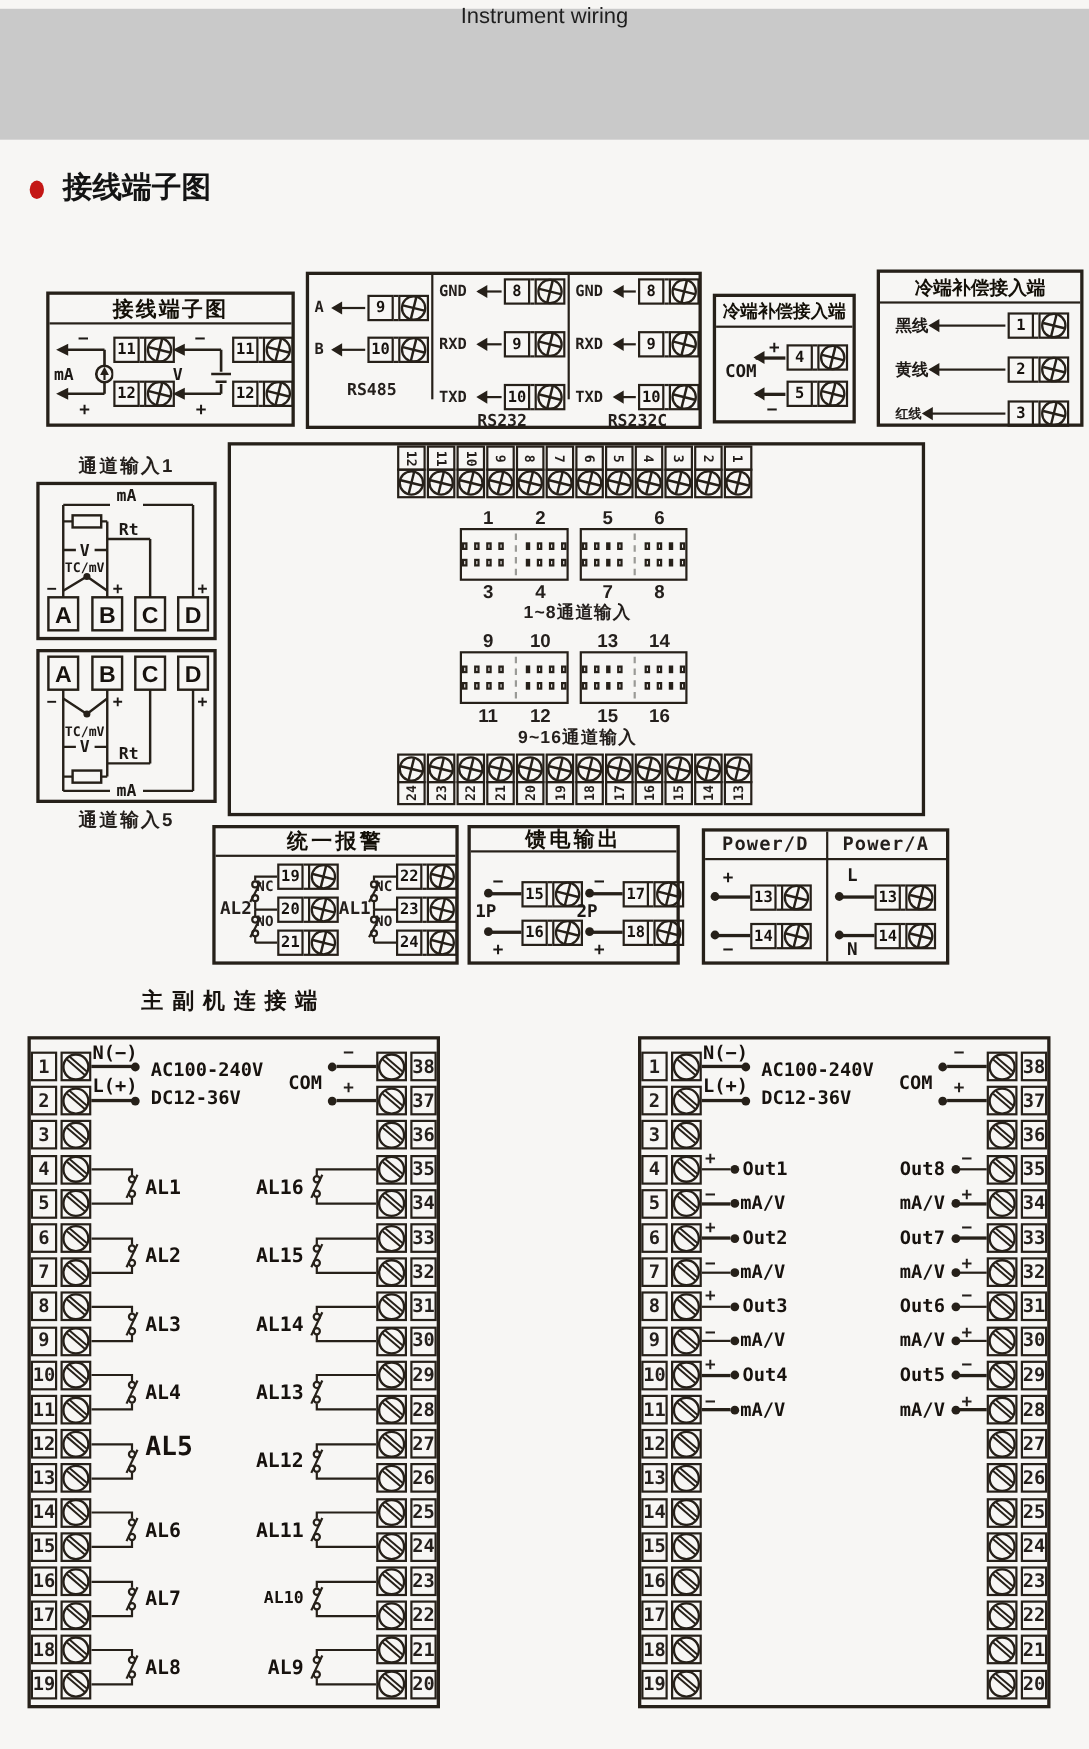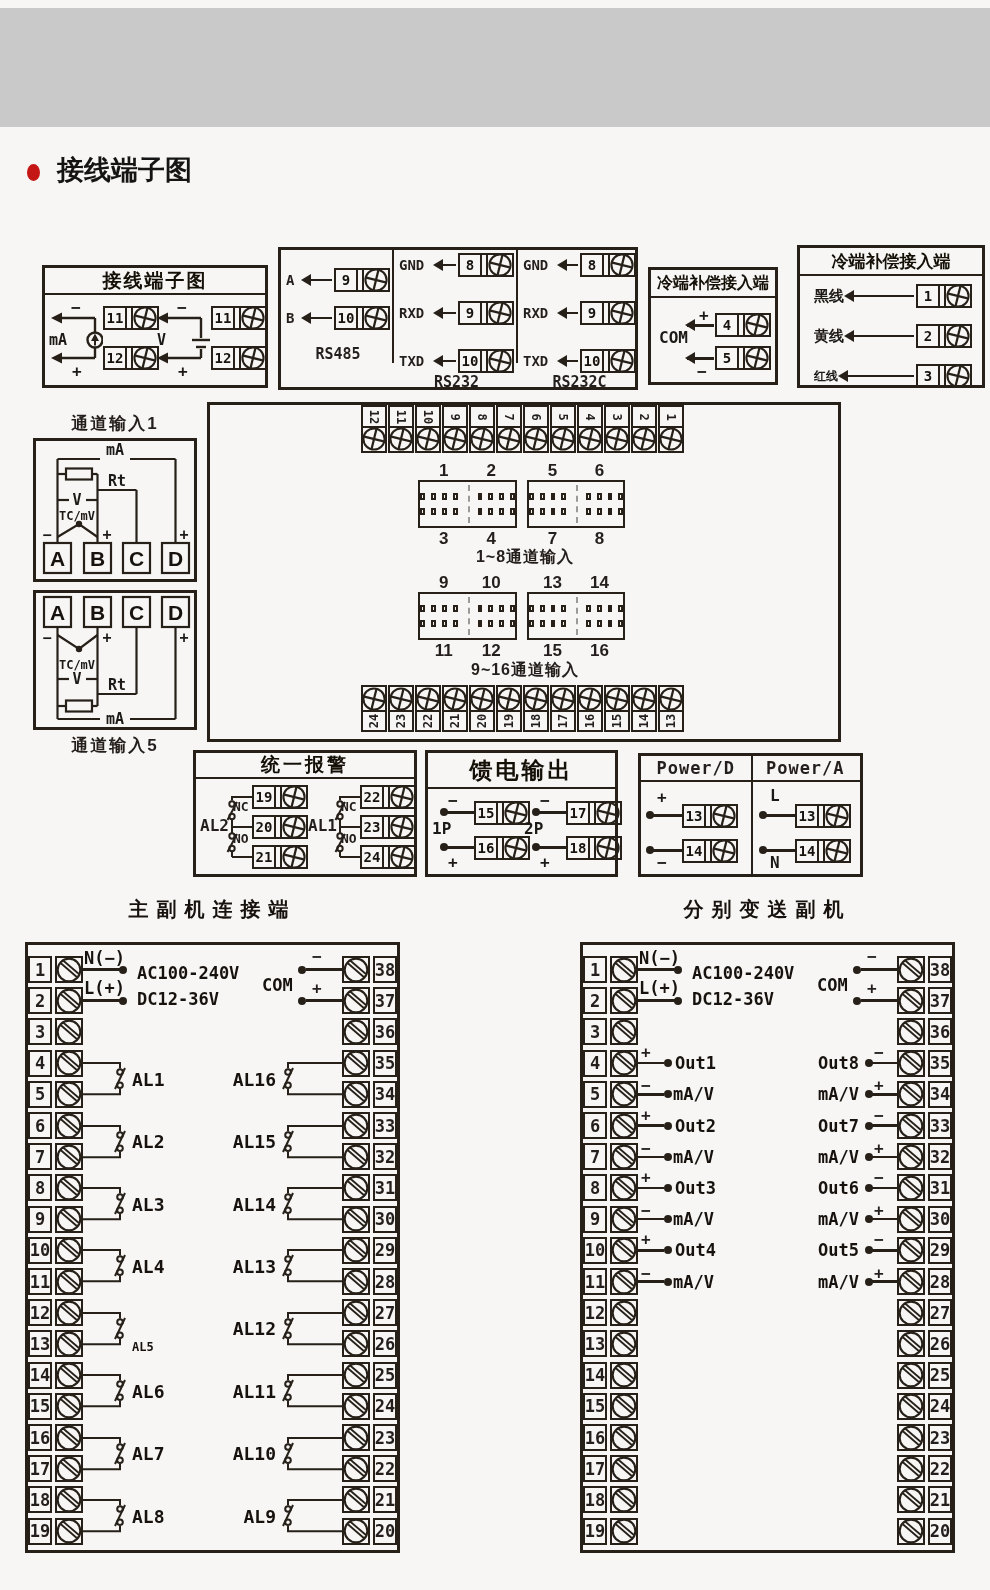--- a/index.html
+++ b/index.html
@@ -78,20 +78,21 @@
 .ssign{position:absolute;font:700 16px "DejaVu Sans Mono",monospace}
 .alad{position:absolute}
 .ra{text-align:right}
 </style>
 </head>
 <body>
 
 <div class="page">
 
   <div class="band">
+    <div class="band-sub">Instrument wiring</div>
   </div>
   <span class="bullet"></span>
   <div class="section-title">接线端子图</div>
 
   <div class="dbox" style="left:42px;top:265px;width:226px;height:123px">
     <div class="btitle" style="height:27px;font-size:19px;letter-spacing:2px">接线端子图</div>
     <div class="abs" style="left:4px;top:32px;width:110px;height:84px">
       <svg class="abs" style="left:0;top:0" width="54" height="82" viewBox="0 0 54 82">
         <g fill="none" stroke="#262019" stroke-width="2.4">
           <line x1="11" y1="18" x2="46" y2="18"></line>
@@ -1067,21 +1068,21 @@
                 <line x1="15" y1="3.5" x2="15" y2="26.5"></line>
                 <line x1="3.5" y1="15" x2="26.5" y2="15"></line>
               </g>
             </svg>
           </span>
         </span>
     </div>
   </div>
 
   <div class="dbox" style="left:425px;top:750px;width:193px;height:127px">
-    <div class="btitle" style="height:36px;font-size:23px;letter-spacing:3px">馈电输出</div>
+    <div class="btitle" style="height:22px;font-size:19px;letter-spacing:3px">馈电输出</div>
     <div class="abs" style="left:4px;top:38px;width:92px;height:84px">
       <span class="sign" style="left:16px;top:0">−</span>
       <i class="dot" style="left:8px;top:17px"></i>
       <i class="wire" style="left:12px;top:20px;width:30px"></i>
       <span class="term" style="left:42px;top:10px">
           <span class="tnum">15</span>
           <span class="tsep"></span>
           <span class="tscrew">
             <svg width="26" height="26" viewBox="0 0 30 30">
               <circle cx="15" cy="15" r="12.2" fill="none" stroke="#262019" stroke-width="2.4"></circle>
@@ -1772,21 +1773,21 @@
       <span class="slabel" style="left:104px;top:310.9px;font-size:18px">AL4</span>
       <svg class="alad" style="left:55px;top:365.7px" width="46" height="38" viewBox="0 0 46 38">
         <g fill="none" stroke="#262019" stroke-width="2">
           <path d="M0,2 H37 V7.5"></path>
           <path d="M0,33.2 H37 V27.7"></path>
           <circle cx="37" cy="11" r="2.8"></circle>
           <circle cx="37" cy="24.2" r="2.8"></circle>
           <line x1="32" y1="28" x2="42" y2="7"></line>
         </g>
       </svg>
-      <span class="slabel" style="left:104px;top:395px;font-size:12px">AL5</span>
+      <span class="slabel" style="left:104px;top:356px;font-size:24px">AL5</span>
       <svg class="alad" style="left:55px;top:428.1px" width="46" height="38" viewBox="0 0 46 38">
         <g fill="none" stroke="#262019" stroke-width="2">
           <path d="M0,2 H37 V7.5"></path>
           <path d="M0,33.2 H37 V27.7"></path>
           <circle cx="37" cy="11" r="2.8"></circle>
           <circle cx="37" cy="24.2" r="2.8"></circle>
           <line x1="32" y1="28" x2="42" y2="7"></line>
         </g>
       </svg>
       <span class="slabel" style="left:104px;top:435.7px;font-size:18px">AL6</span>
@@ -1872,34 +1873,33 @@
       <span class="slabel ra" style="left:160px;top:435.7px;width:88px;font-size:18px">AL11</span>
       <svg class="alad" style="left:252px;top:490.5px" width="62" height="38" viewBox="0 0 62 38">
         <g fill="none" stroke="#262019" stroke-width="2">
           <path d="M62,2 H8 V7.5"></path>
           <path d="M62,33.2 H8 V27.7"></path>
           <circle cx="8" cy="11" r="2.8"></circle>
           <circle cx="8" cy="24.2" r="2.8"></circle>
           <line x1="3" y1="28" x2="13" y2="7"></line>
         </g>
       </svg>
-      <span class="slabel ra" style="left:160px;top:498.1px;width:88px;font-size:18px">AL10</span>
+      <span class="slabel ra" style="left:160px;top:498.1px;width:88px;font-size:15px">AL10</span>
       <svg class="alad" style="left:252px;top:552.9px" width="62" height="38" viewBox="0 0 62 38">
         <g fill="none" stroke="#262019" stroke-width="2">
           <path d="M62,2 H8 V7.5"></path>
           <path d="M62,33.2 H8 V27.7"></path>
           <circle cx="8" cy="11" r="2.8"></circle>
           <circle cx="8" cy="24.2" r="2.8"></circle>
           <line x1="3" y1="28" x2="13" y2="7"></line>
         </g>
       </svg>
       <span class="slabel ra" style="left:160px;top:560.5px;width:88px;font-size:18px">AL9</span>
     </div>
 
-  <div class="strip-title" style="left:580px;top:896px">分别变送副机</div>
   <div class="bigbox" style="left:580px;top:942px">
       <div class="strow" style="left:0;top:11.0px">
         <span class="snum">1</span>
         <span class="ssep"></span>
         <span class="sscrew">
           <svg width="27" height="27" viewBox="0 0 30 30">
             <circle cx="15" cy="15" r="12.6" fill="none" stroke="#262019" stroke-width="2.4"></circle>
             <g stroke="#262019" stroke-width="2">
               <line x1="6" y1="7.5" x2="24" y2="23"></line>
               <line x1="8.5" y1="4.5" x2="26" y2="19.5"></line>

